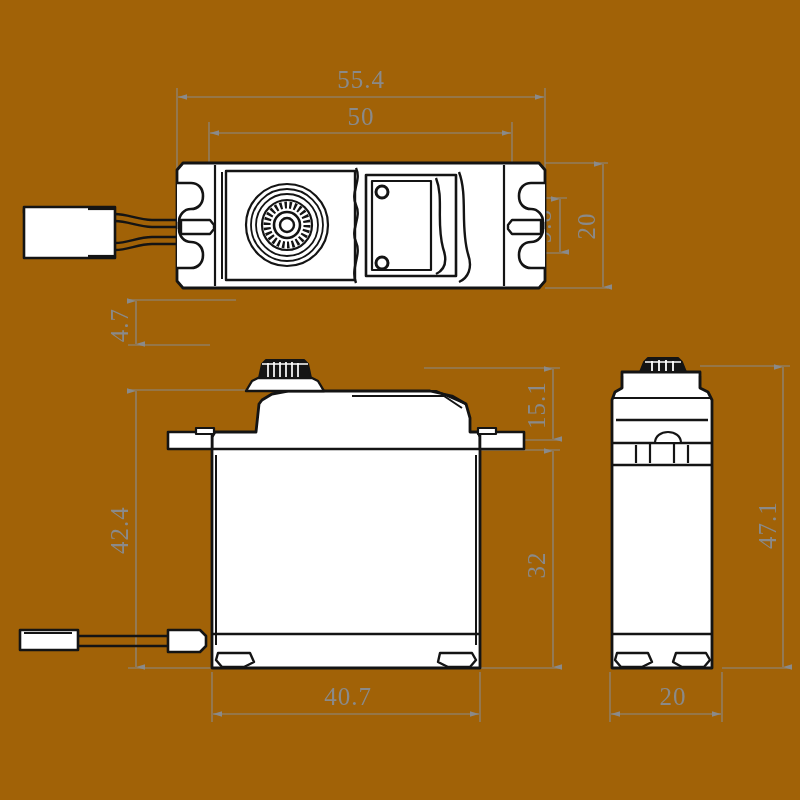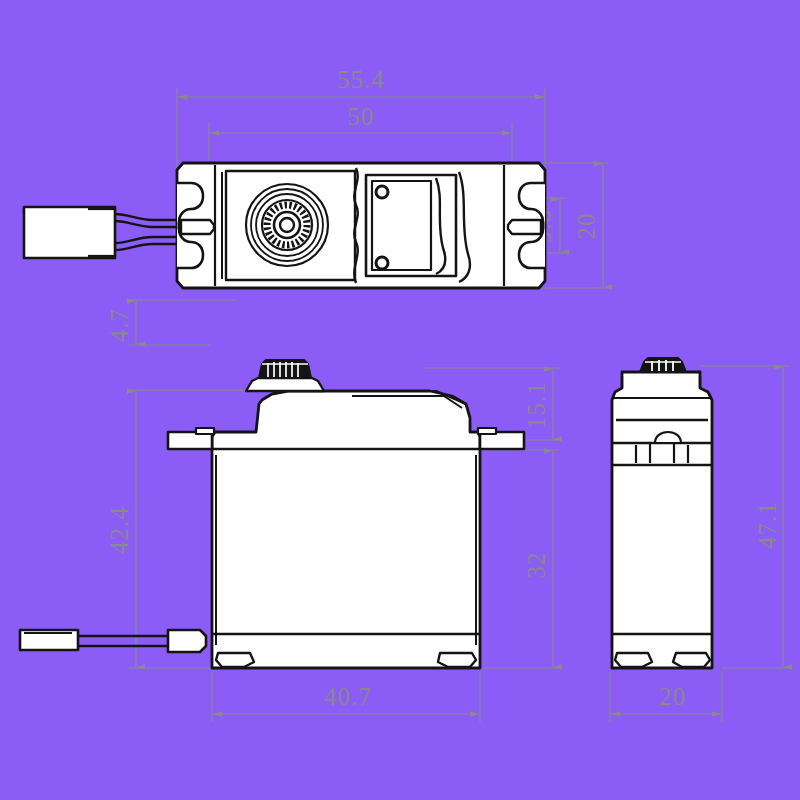--- a/index.html
+++ b/index.html
@@ -4,21 +4,21 @@
 <style>
   html, body {
     margin: 0;
     padding: 0;
     background: #ffffff;
   }
   #sheet {
     position: relative;
     width: 800px;
     height: 800px;
-    background: #8b5cf6;
+    background: #a16207;
     overflow: hidden;
     font-family: "Liberation Serif", serif;
   }
   #sheet svg {
     position: absolute;
     left: 0;
     top: 0;
   }
   .dimtext {
     fill: #8a8a8a;

